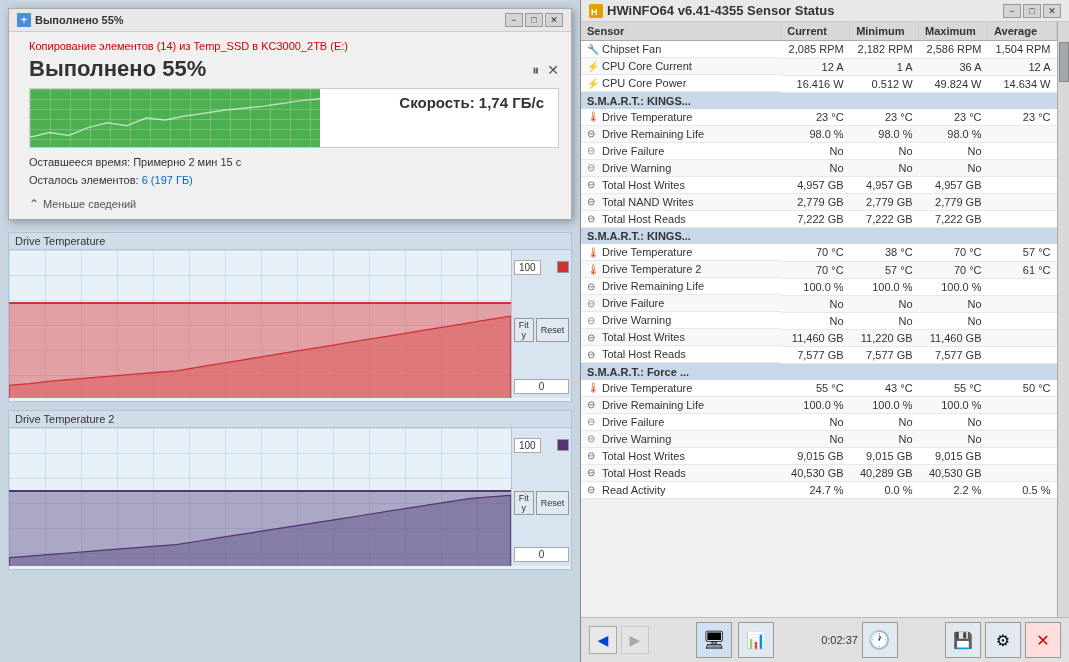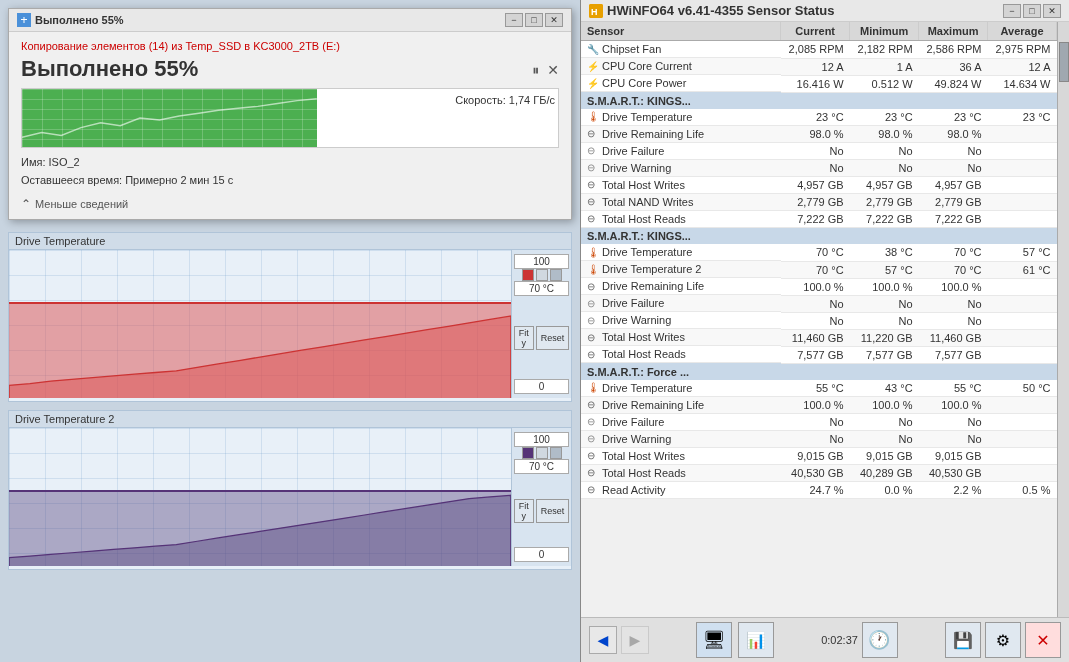--- a/index.html
+++ b/index.html
@@ -66,20 +66,21 @@
       border: 1px solid #999;
       cursor: pointer;
       font-size: 9px;
       display: flex;
       align-items: center;
       justify-content: center;
       color: #333;
     }
     .dialog-body {
       padding: 8px 12px;
+      margin-left: 8px;
     }
     .copy-info-text {
       color: #c00;
       font-size: 11px;
       margin-bottom: 4px;
     }
     .copy-progress-label {
       font-size: 22px;
       font-weight: bold;
       color: #333;
@@ -103,26 +104,27 @@
     .progress-bar-grid {
       position: absolute;
       top: 0; left: 0; right: 0; bottom: 0;
       background-image: 
         linear-gradient(rgba(255,255,255,0.2) 1px, transparent 1px),
         linear-gradient(90deg, rgba(255,255,255,0.2) 1px, transparent 1px);
       background-size: 20px 10px;
     }
     .speed-label {
       position: absolute;
-      right: 0;
+      right: 11px;
       top: 4px;
-      font-size: 11px;
+      font-size: 15px;
       color: #333;
       background: rgba(255,255,255,0.7);
       padding: 1px 3px;
+      font-weight: bold;
     }
     .copy-details {
       margin-top: 6px;
       font-size: 11px;
       color: #333;
       line-height: 1.6;
     }
     .less-info-btn {
       margin-top: 8px;
       display: flex;
@@ -195,23 +197,23 @@
       display: flex;
       flex-direction: column;
       align-items: center;
       justify-content: space-between;
       padding: 4px 2px;
       font-size: 10px;
       color: #333;
     }
     .chart-sidebar-top {
       display: flex;
-      flex-direction: column;
-      align-items: center;
-      gap: 0;
+      flex-direction: row;
+      align-items: center;
+      gap: 16px;
       width: 100%;
     }
     .chart-value-box {
       background: #fff;
       border: 1px solid #aaa;
       padding: 1px 4px;
       font-size: 10px;
       width: 100%;
       text-align: center;
     }
@@ -276,21 +278,21 @@
       border-collapse: collapse;
     }
     .table-header {
       background: #d8d8d8;
       position: sticky;
       top: 0;
       z-index: 10;
     }
     .table-header th {
       padding: 3px 6px;
-      text-align: center;
+      text-align: left;
       font-size: 11px;
       font-weight: 600;
       color: #333;
       border-right: 1px solid #ccc;
       border-bottom: 1px solid #aaa;
     }
     .table-header th:first-child {
       text-align: left;
     }
     .sensor-group-row td {
@@ -426,22 +428,24 @@
         <div class="progress-bar-fill" style="width:55%;">
 
           <svg style="position:absolute;top:0;left:0;width:100%;height:100%;opacity:0.6" viewBox="0 0 300 60" preserveAspectRatio="none">
             <polyline points="0,50 20,45 40,48 60,40 80,35 100,38 120,30 140,32 160,28 180,25 200,22 220,20 240,18 260,15 280,12 300,10" fill="none" stroke="white" stroke-width="1.5"></polyline>
           </svg>
         </div>
         <div class="progress-bar-grid"></div>
         <span class="speed-label">Скорость: 1,74 ГБ/с</span>
       </div>
       <div class="copy-details">
-        <div>Имя: ISO_2</div>
         <div>Оставшееся время: Примерно 2 мин 15 с</div>
+        <div>
+          Осталось элементов: <span style="color:#0066cc;">6 (197 ГБ)</span>
+        </div>
       </div>
       <div class="less-info-btn">
         <span style="font-size:12px;">⌃</span>
         <span>Меньше сведений</span>
       </div>
     </div>
   </div>
 
   <div class="chart-panel" style="height:170px; flex:none;">
     <div class="chart-header">
@@ -545,21 +549,21 @@
         <tr class="data-row">
               <td>
                 <div class="name-with-icon">
                   <span style="font-size: 10px; width: 12px; display: inline-block; color: rgb(85, 85, 85);">🔧</span>
                   <span>Chipset Fan</span>
                 </div>
               </td>
               <td>2,085 RPM</td>
               <td>2,182 RPM</td>
               <td>2,586 RPM</td>
-              <td>2,975 RPM</td>
+              <td>1,504 RPM</td>
             </tr>
             <tr class="data-row">
               <td>
                 <div class="name-with-icon">
                   <span style="font-size: 10px; width: 12px; display: inline-block; color: rgb(255, 136, 0);">⚡</span>
                   <span>CPU Core Current</span>
                 </div>
               </td>
               <td>12 A</td>
               <td>1 A</td>

